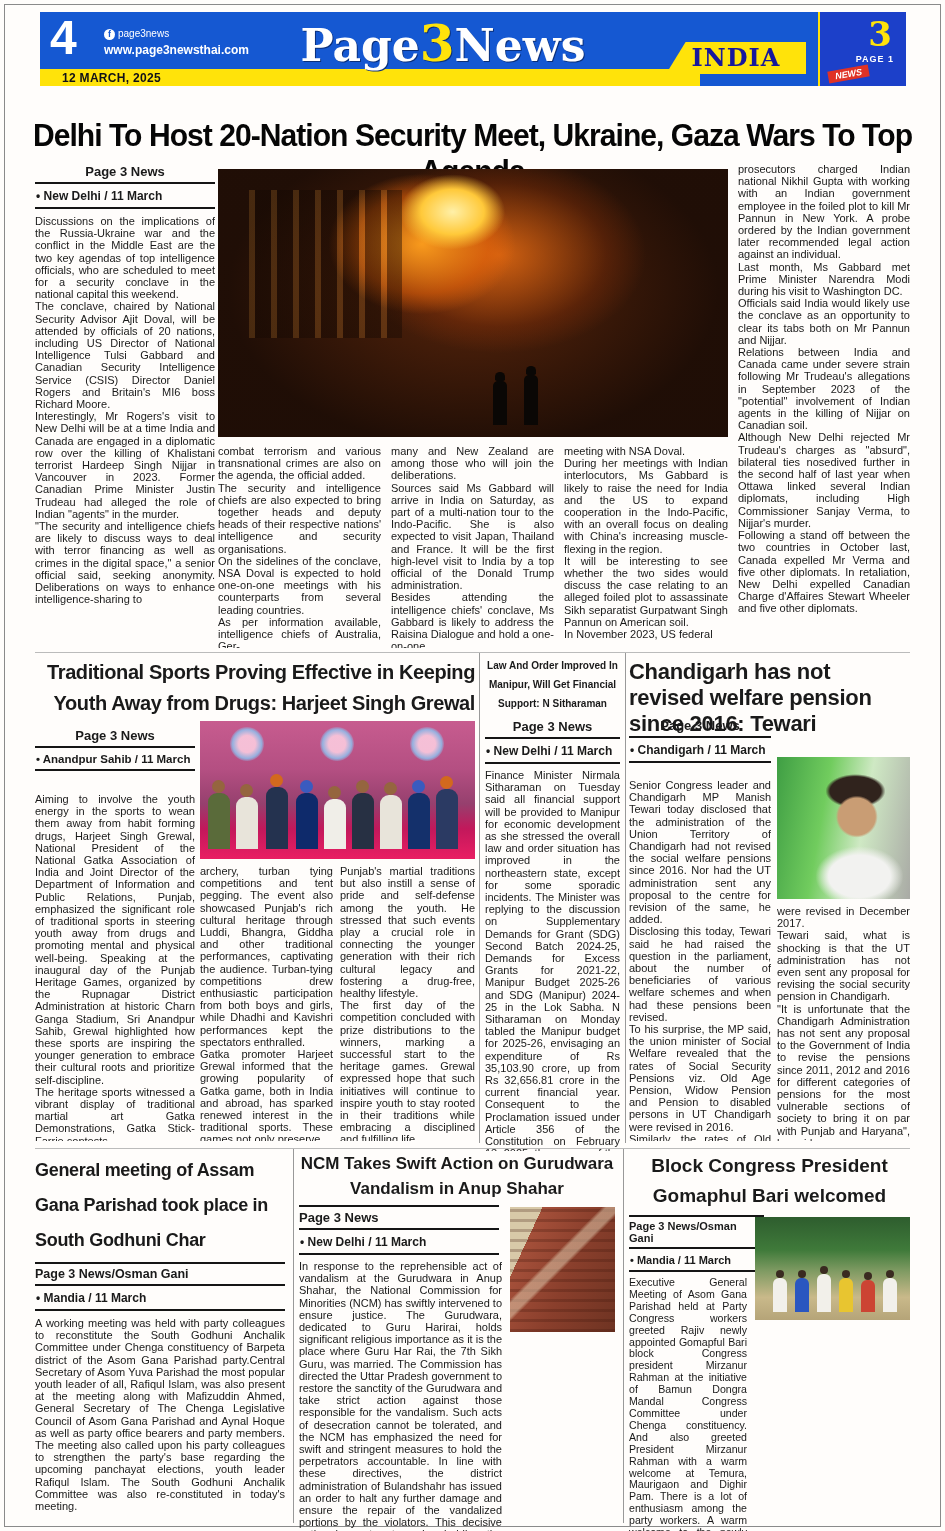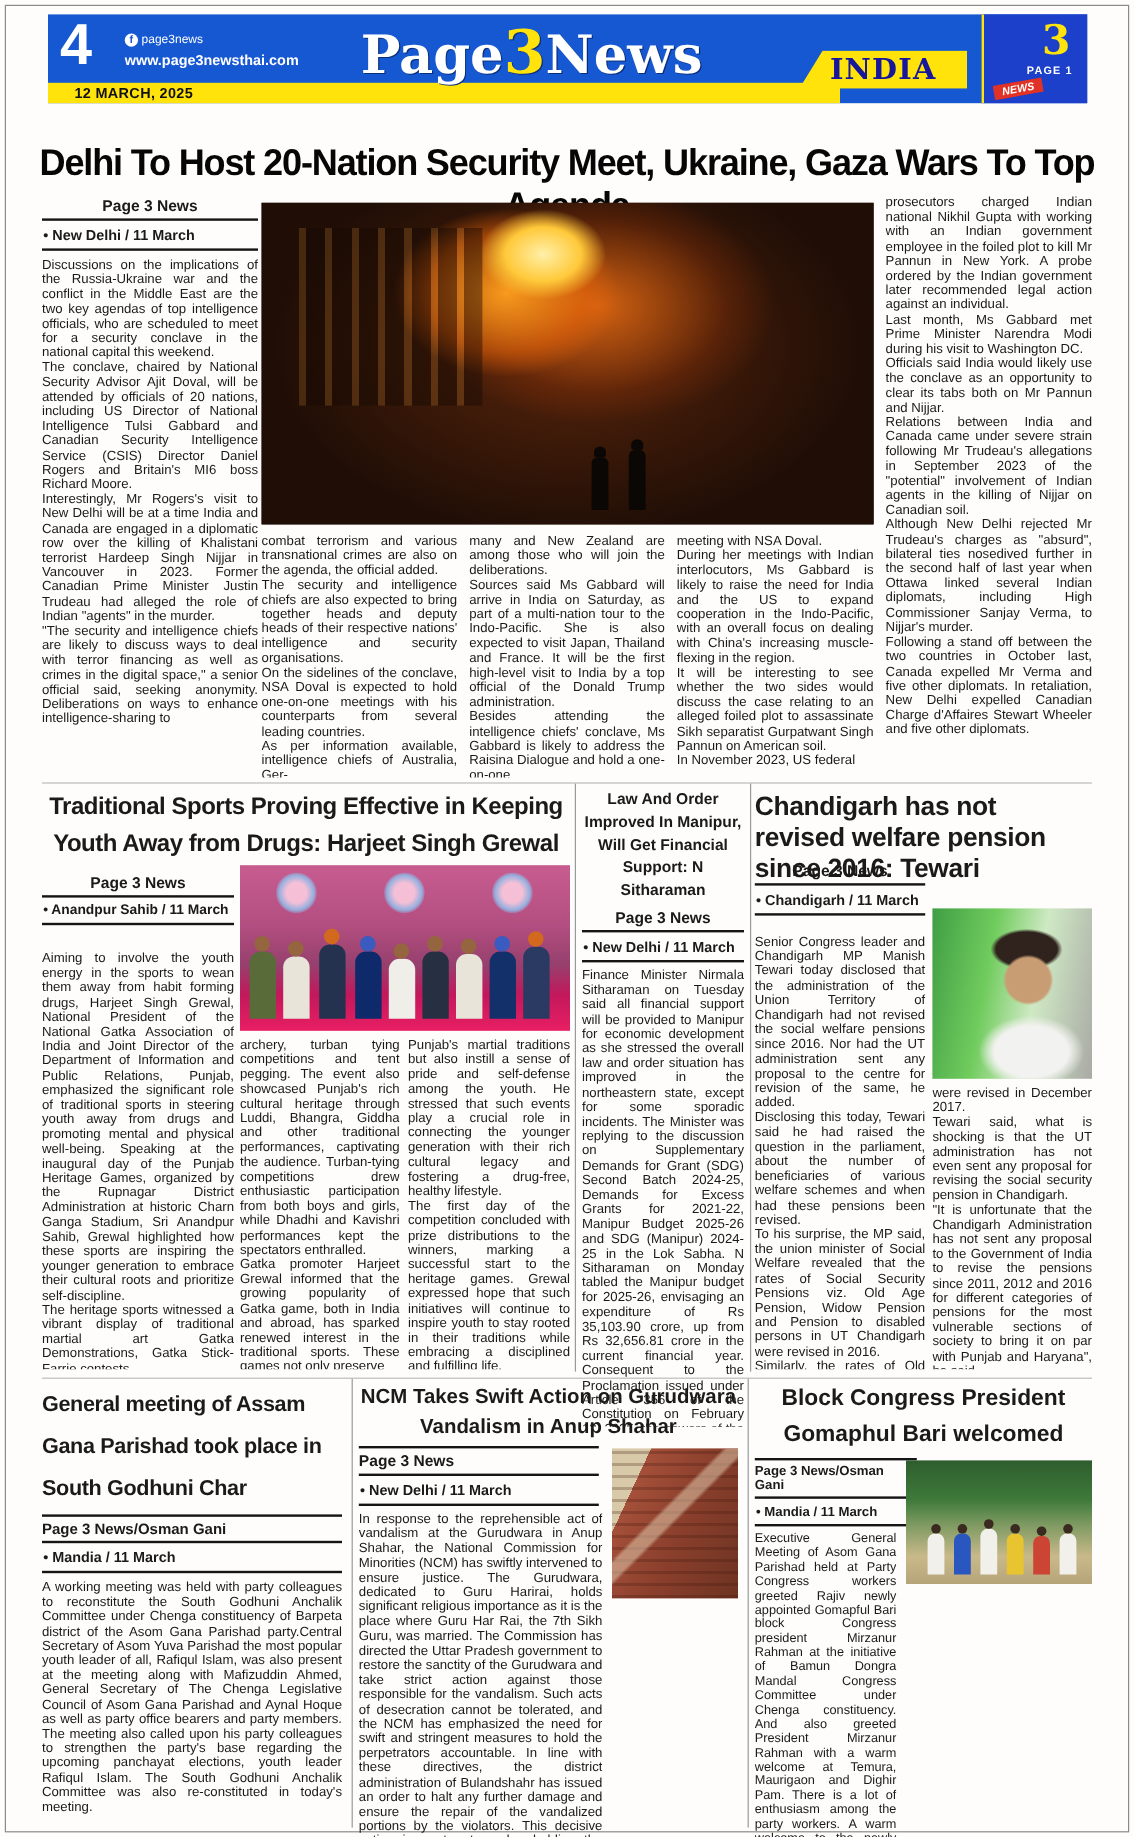--- a/index.html
+++ b/index.html
@@ -58,36 +58,36 @@
   .ff{position:absolute;bottom:12px;width:14px;height:44px;background:#0a0705;border-radius:5px 5px 0 0;}
   .ff::before{content:"";position:absolute;top:-9px;left:2px;width:10px;height:9px;border-radius:50% 50% 20% 20%;background:#0a0705;}
   .lcol2{left:183px;top:282px;width:163px;height:203px;}
   .lcol3{left:356px;top:282px;width:163px;height:203px;}
   .lcol4{left:529px;top:282px;width:164px;height:203px;}
   .lcol5{left:703px;top:0;width:172px;height:485px;}
 
   
   .row2{position:absolute;left:35px;top:652px;width:875px;height:490px;border-top:1px solid #bbb;}
   .sports{position:absolute;left:0;top:0;width:440px;height:490px;}
-  .sports-hl{font-size:20px;font-weight:bold;text-align:center;line-height:31px;letter-spacing:-.4px;padding-top:4px;}
+  .sports-hl{font-size:20px;font-weight:bold;text-align:right;line-height:31px;letter-spacing:-.4px;padding-top:4px;}
   .s-kbl{position:absolute;left:0;top:74px;width:160px;}
   .s-kbl .dateline{font-size:11.5px;}
   .scol1{position:absolute;left:0;top:140px;width:160px;height:348px;}
   .photo-sports{position:absolute;left:165px;top:68px;width:275px;height:138px;overflow:hidden;
      background:linear-gradient(180deg,#c75c8f 0%,#b44f82 35%,#96406e 60%,#c2185b 78%,#e91e63 100%);}
   .photo-sports .dec{position:absolute;top:6px;width:34px;height:34px;border-radius:50%;
      background:radial-gradient(circle,#ffd2e4 35%,#8fc0ee 60%,rgba(255,255,255,0) 75%);opacity:.85;}
   .person{position:absolute;bottom:10px;width:22px;height:56px;border-radius:9px 9px 0 0;}
   .person::before{content:"";position:absolute;top:-13px;left:4px;width:13px;height:13px;border-radius:50%;background:#95653f;}
   .person.t-or::before{background:#d2691e;} .person.t-bl::before{background:#3a5bbf;}
   .scol2{position:absolute;left:165px;top:212px;width:133px;height:276px;}
   .scol3{position:absolute;left:305px;top:212px;width:135px;height:276px;}
   .law{position:absolute;left:444px;top:0;width:147px;height:490px;border-left:1px solid #999;border-right:1px solid #999;
        padding:0 5px;box-sizing:border-box;}
-  .law-hl{font-size:13px;font-weight:bold;text-align:center;line-height:19px;padding:3px 0 5px;}
+  .law-hl{font-size:10px;font-weight:bold;text-align:center;line-height:19px;padding:3px 0 5px;}
   .law .bodytx{margin-top:5px;height:382px;}
   .pension{position:absolute;left:594px;top:0;width:281px;height:490px;}
   .pen-hl{font-size:22px;font-weight:bold;line-height:26px;letter-spacing:-.3px;padding-top:6px;}
   .p-kbl{position:absolute;left:0;top:64px;width:142px;}
   .pcol1{position:absolute;left:0;top:126px;width:142px;height:362px;}
   .photo-tewari{position:absolute;left:148px;top:104px;width:133px;height:142px;overflow:hidden;
      background:
        radial-gradient(ellipse 44px 30px at 62% 84%,#f2f2f0 70%,rgba(240,240,240,0) 100%),
        radial-gradient(circle 21px at 60% 42%,#c99d74 88%,rgba(200,150,110,0) 100%),
        radial-gradient(ellipse 30px 17px at 59% 24%,#30231d 85%,rgba(40,30,25,0) 100%),

